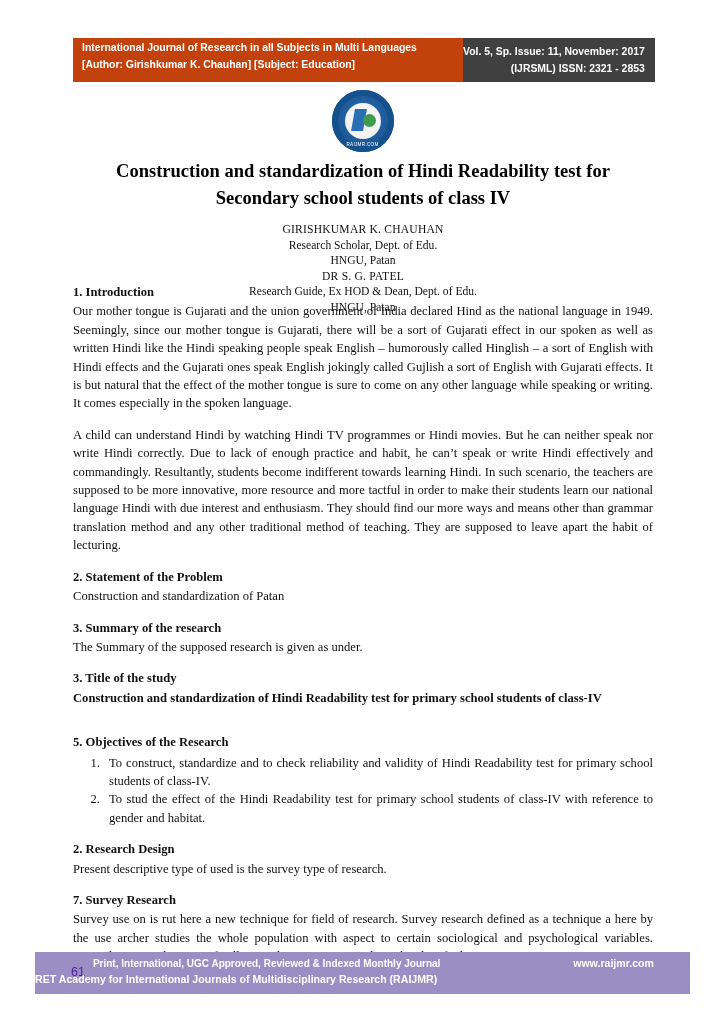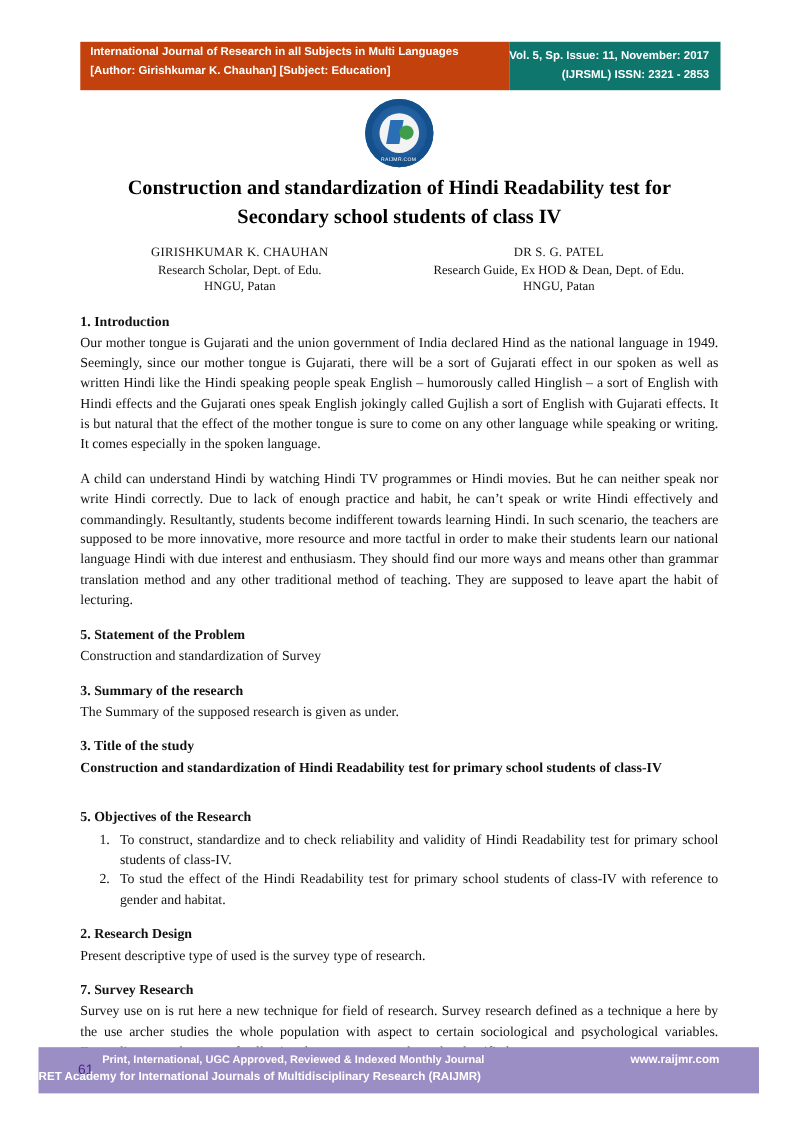--- a/index.html
+++ b/index.html
@@ -28,21 +28,21 @@
     display: flex;
     align-items: stretch;
   }
   .header-left {
     background: #c2410c;
     flex: 0 0 390px;
     padding: 1px 0 0 9px;
     box-sizing: border-box;
   }
   .header-right {
-    background: #0f766e;
+    background: #404040;
     flex: 1 1 auto;
     padding: 5px 10px 0 0;
     box-sizing: border-box;
     text-align: right;
   }
   .header-line {
     font-family: "Liberation Sans", sans-serif;
     font-size: 10.4px;
     font-weight: bold;
     color: #ffffff;
@@ -126,20 +126,21 @@
     color: #000;
   }
 
   
   .authors {
     position: absolute;
     left: 73px;
     top: 222px;
     width: 580px;
     display: flex;
+    flex-direction: column;
   }
   .author {
     flex: 1 1 50%;
     text-align: center;
     font-size: 11.6px;
     line-height: 15.5px;
   }
   .author .name {
     font-variant: small-caps;
     letter-spacing: .2px;
@@ -270,22 +271,22 @@
       <div>HNGU, Patan</div>
     </div>
   </div>
 
   <div class="body">
 
     <div class="h-sec">1. Introduction</div>
     <p>Our mother tongue is Gujarati and the union government of India declared Hind as the national language in 1949. Seemingly, since our mother tongue is Gujarati, there will be a sort of Gujarati effect in our spoken as well as written Hindi like the Hindi speaking people speak English – humorously called Hinglish – a sort of English with Hindi effects and the Gujarati ones speak English jokingly called Gujlish a sort of English with Gujarati effects. It is but natural that the effect of the mother tongue is sure to come on any other language while speaking or writing. It comes especially in the spoken language.</p>
     <p>A child can understand Hindi by watching Hindi TV programmes or Hindi movies. But he can neither speak nor write Hindi correctly. Due to lack of enough practice and habit, he can’t speak or write Hindi effectively and commandingly. Resultantly, students become indifferent towards learning Hindi. In such scenario, the teachers are supposed to be more innovative, more resource and more tactful in order to make their students learn our national language Hindi with due interest and enthusiasm. They should find our more ways and means other than grammar translation method and any other traditional method of teaching. They are supposed to leave apart the habit of lecturing.</p>
 
-    <div class="h-sec">5. Statement of the Problem</div>
-    <p>Construction and standardization of Survey</p>
+    <div class="h-sec">2. Statement of the Problem</div>
+    <p>Construction and standardization of Patan</p>
 
     <div class="h-sec">3. Summary of the research</div>
     <p>The Summary of the supposed research is given as under.</p>
 
     <div class="h-sec">3. Title of the study</div>
     <p class="sub-bold">Construction and standardization of Hindi Readability test for primary school students of class-IV</p>
     <div class="spacer-sm"></div>
 
     <div class="h-sec">5. Objectives of the Research</div>
     <ol class="objectives">

